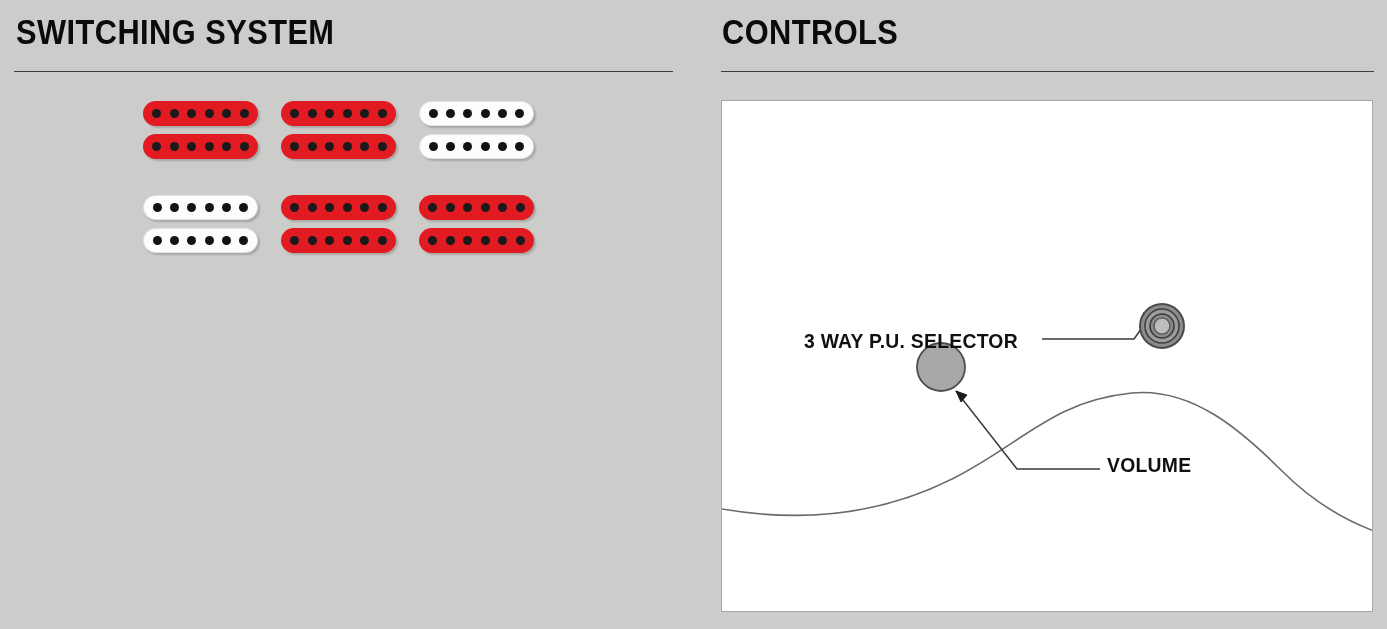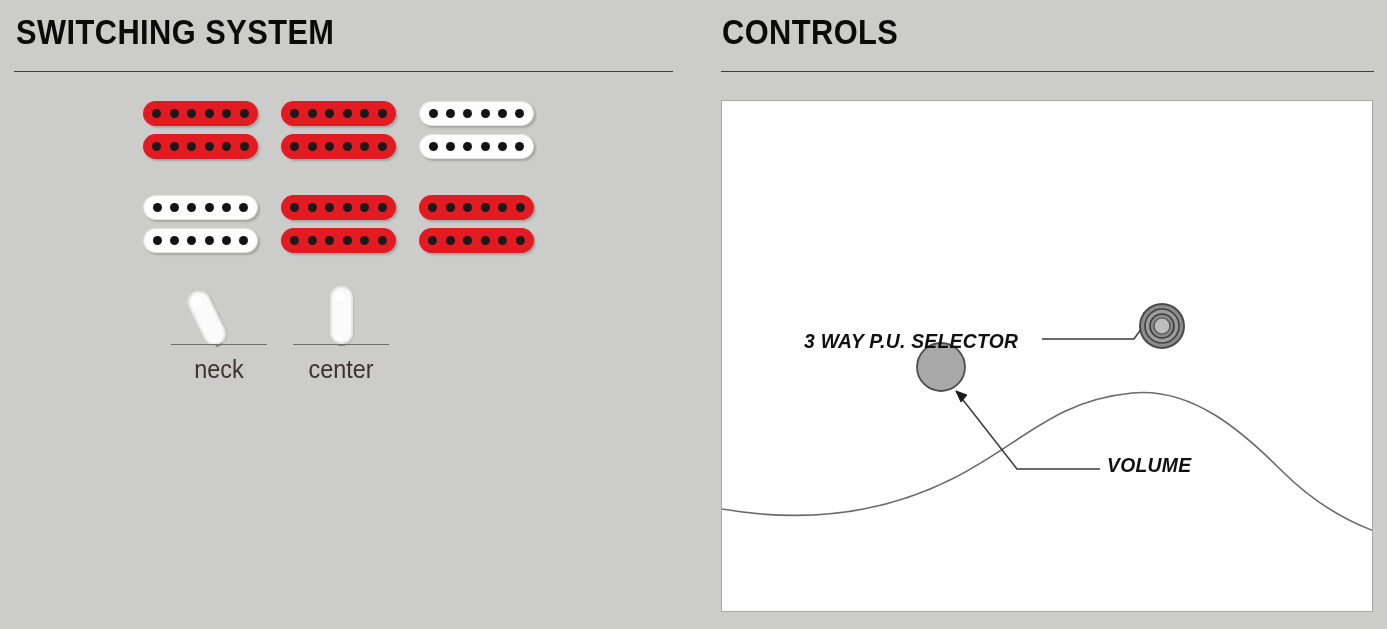--- a/index.html
+++ b/index.html
@@ -184,21 +184,20 @@
   #controls-panel {
     position: absolute;
     left: 721px;
     top: 100px;
     width: 652px;
     height: 512px;
     background: #ffffff;
     border: 1px solid #a8a8a8;
     box-sizing: border-box;
     overflow: hidden;
-    font-style: italic;
   }
   #controls-svg {
     position: absolute;
     left: 0;
     top: 0;
   }
   .cal-label {
     position: absolute;
     font-family: "Liberation Sans Narrow", "Liberation Sans", sans-serif;
     font-weight: bold;
@@ -325,40 +324,20 @@
           <span class="pole"></span>
           <span class="pole"></span>
           <span class="pole"></span>
           <span class="pole"></span>
           <span class="pole"></span>
         </div>
       </div>
     </div>
 
   <div id="switch-row">
-      <div class="switch-unit s0">
-        <div class="lever-wrap">
-          <div class="lever-stem tilt-left"></div>
-          <div class="lever tilt-left">
-            <div class="lever-knob"></div>
-          </div>
-        </div>
-        <div class="switch-base"></div>
-        <div class="switch-label">neck</div>
-      </div>
-      <div class="switch-unit s1">
-        <div class="lever-wrap">
-          <div class="lever-stem tilt-none"></div>
-          <div class="lever tilt-none">
-            <div class="lever-knob"></div>
-          </div>
-        </div>
-        <div class="switch-base"></div>
-        <div class="switch-label">center</div>
-      </div>
     </div>
 
   <div id="title-controls" class="section-title">CONTROLS</div>
   <div id="rule-controls" class="rule"></div>
 
   <div id="controls-panel">
     <svg id="controls-svg" width="650" height="510" viewBox="0 0 650 510">
 
       <path d="M 0 408 C 70 420, 150 418, 230 378
                C 300 343, 330 300, 410 292

